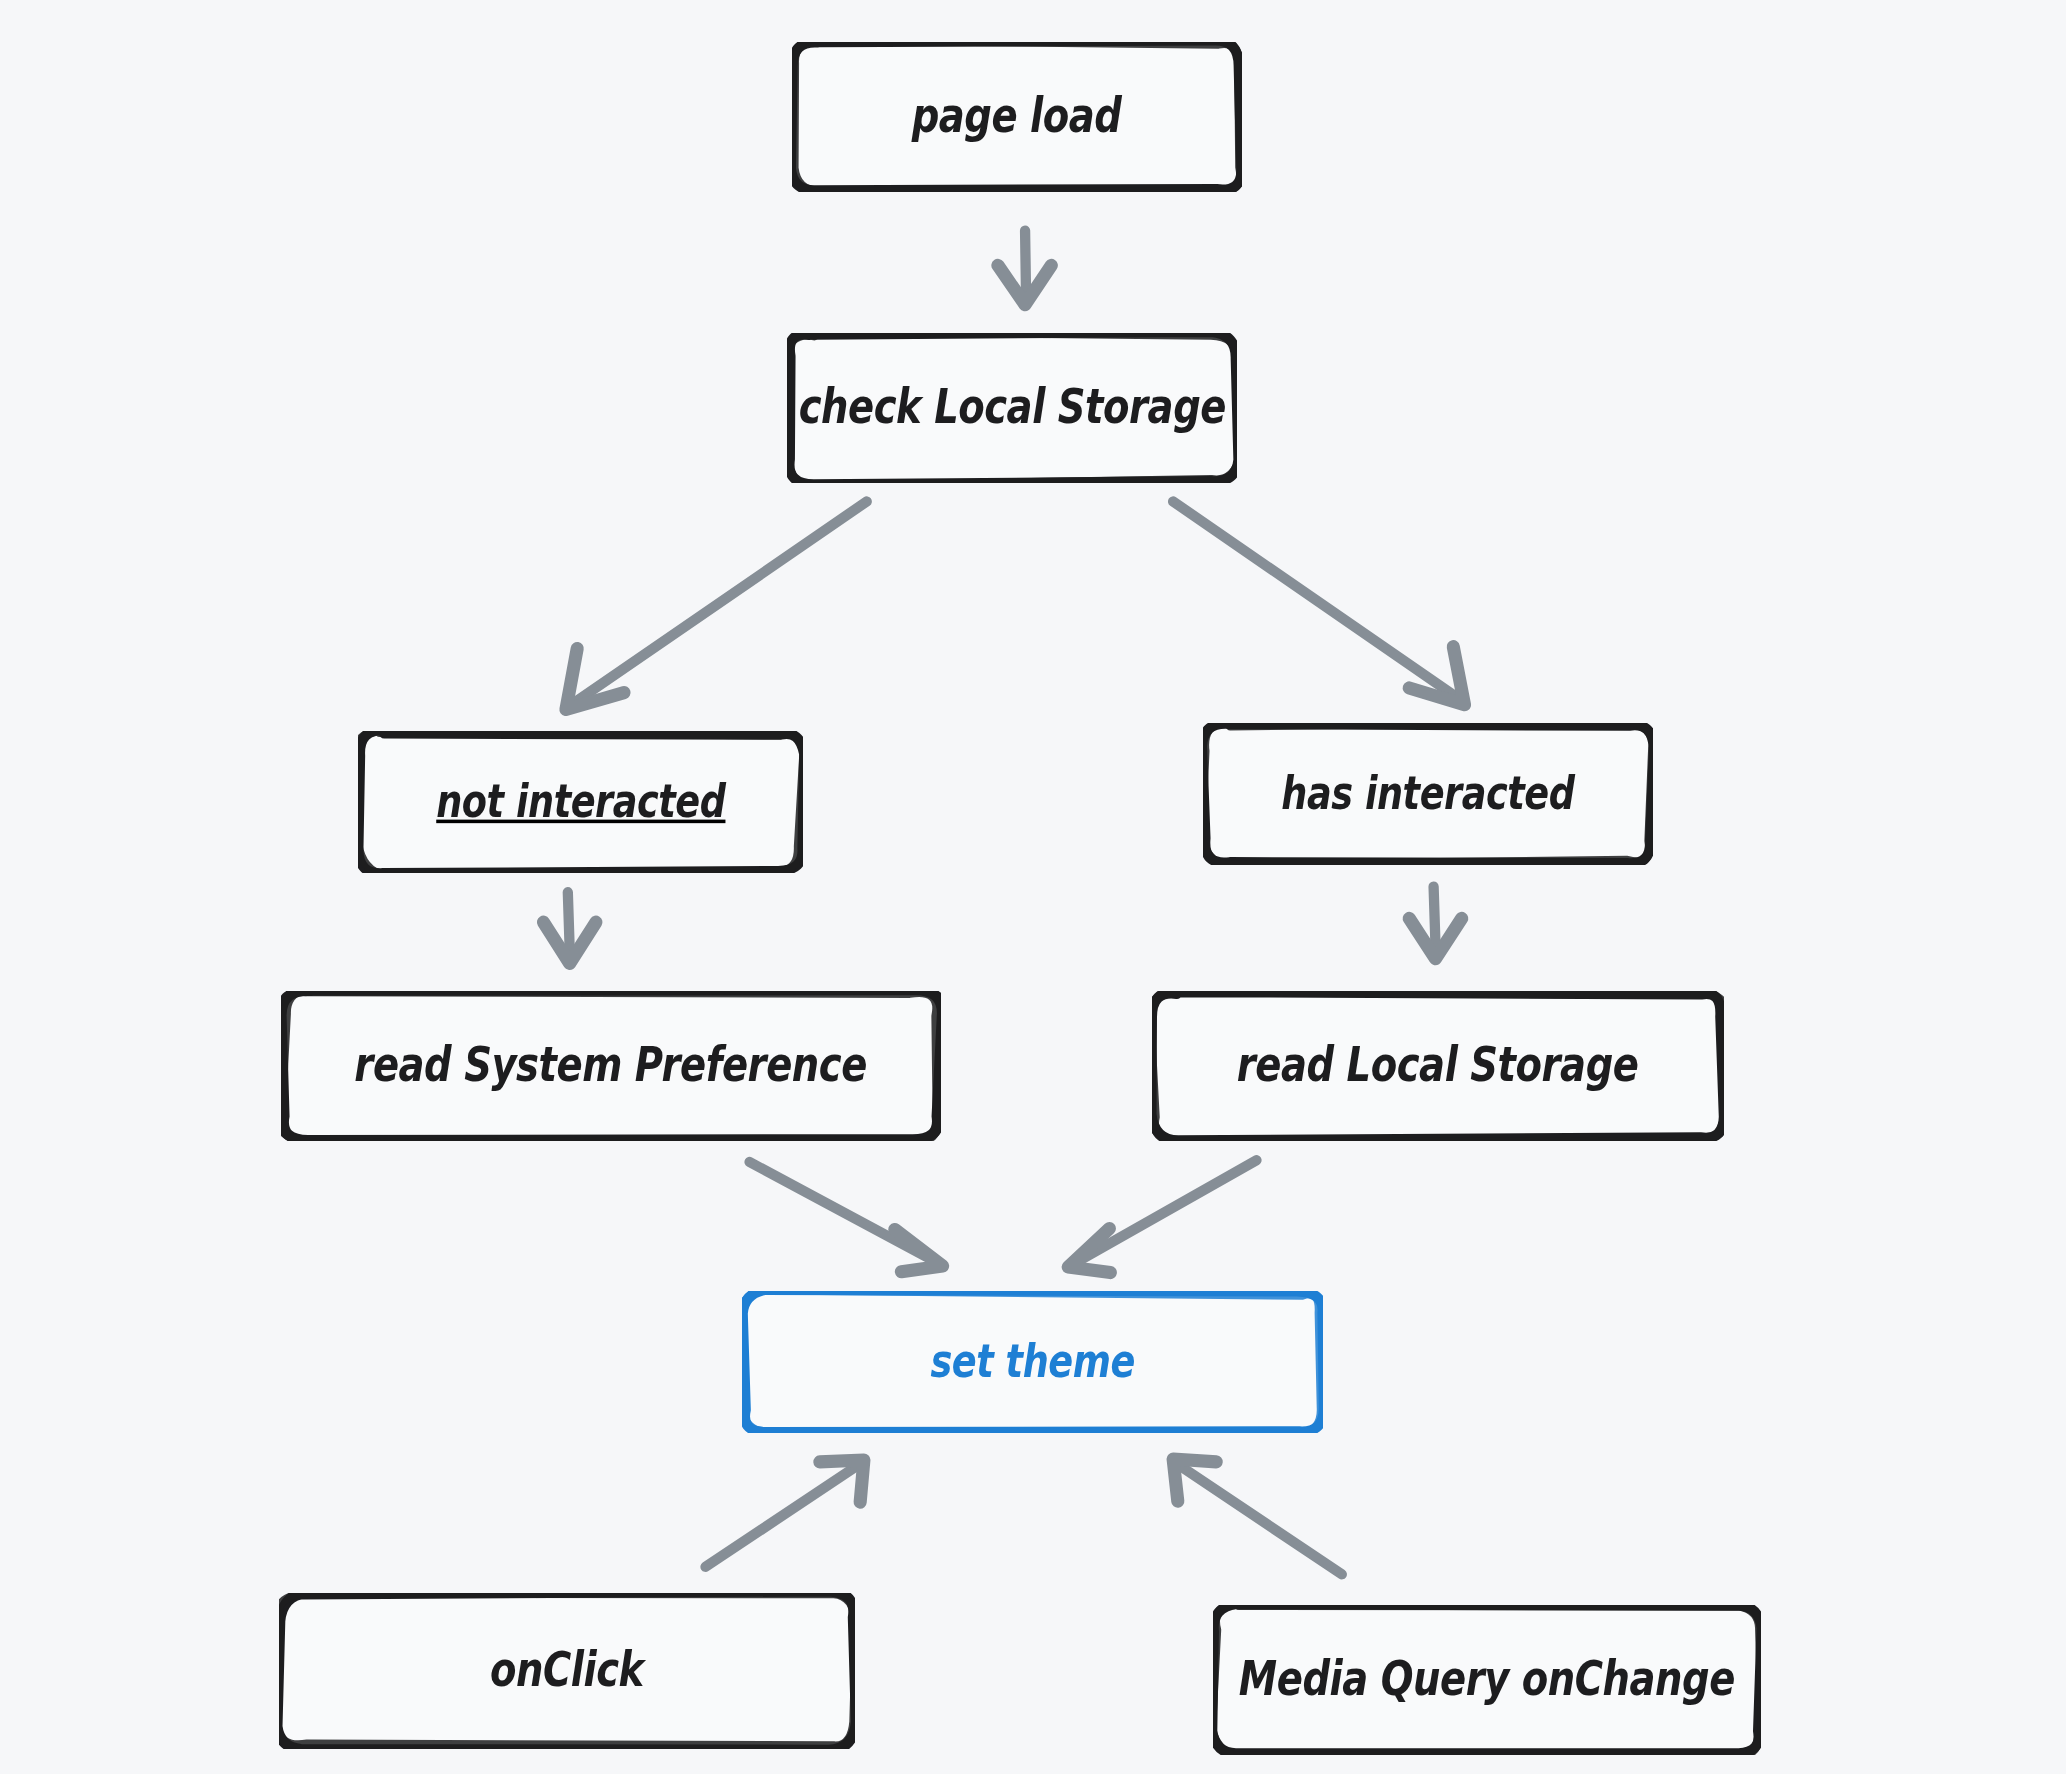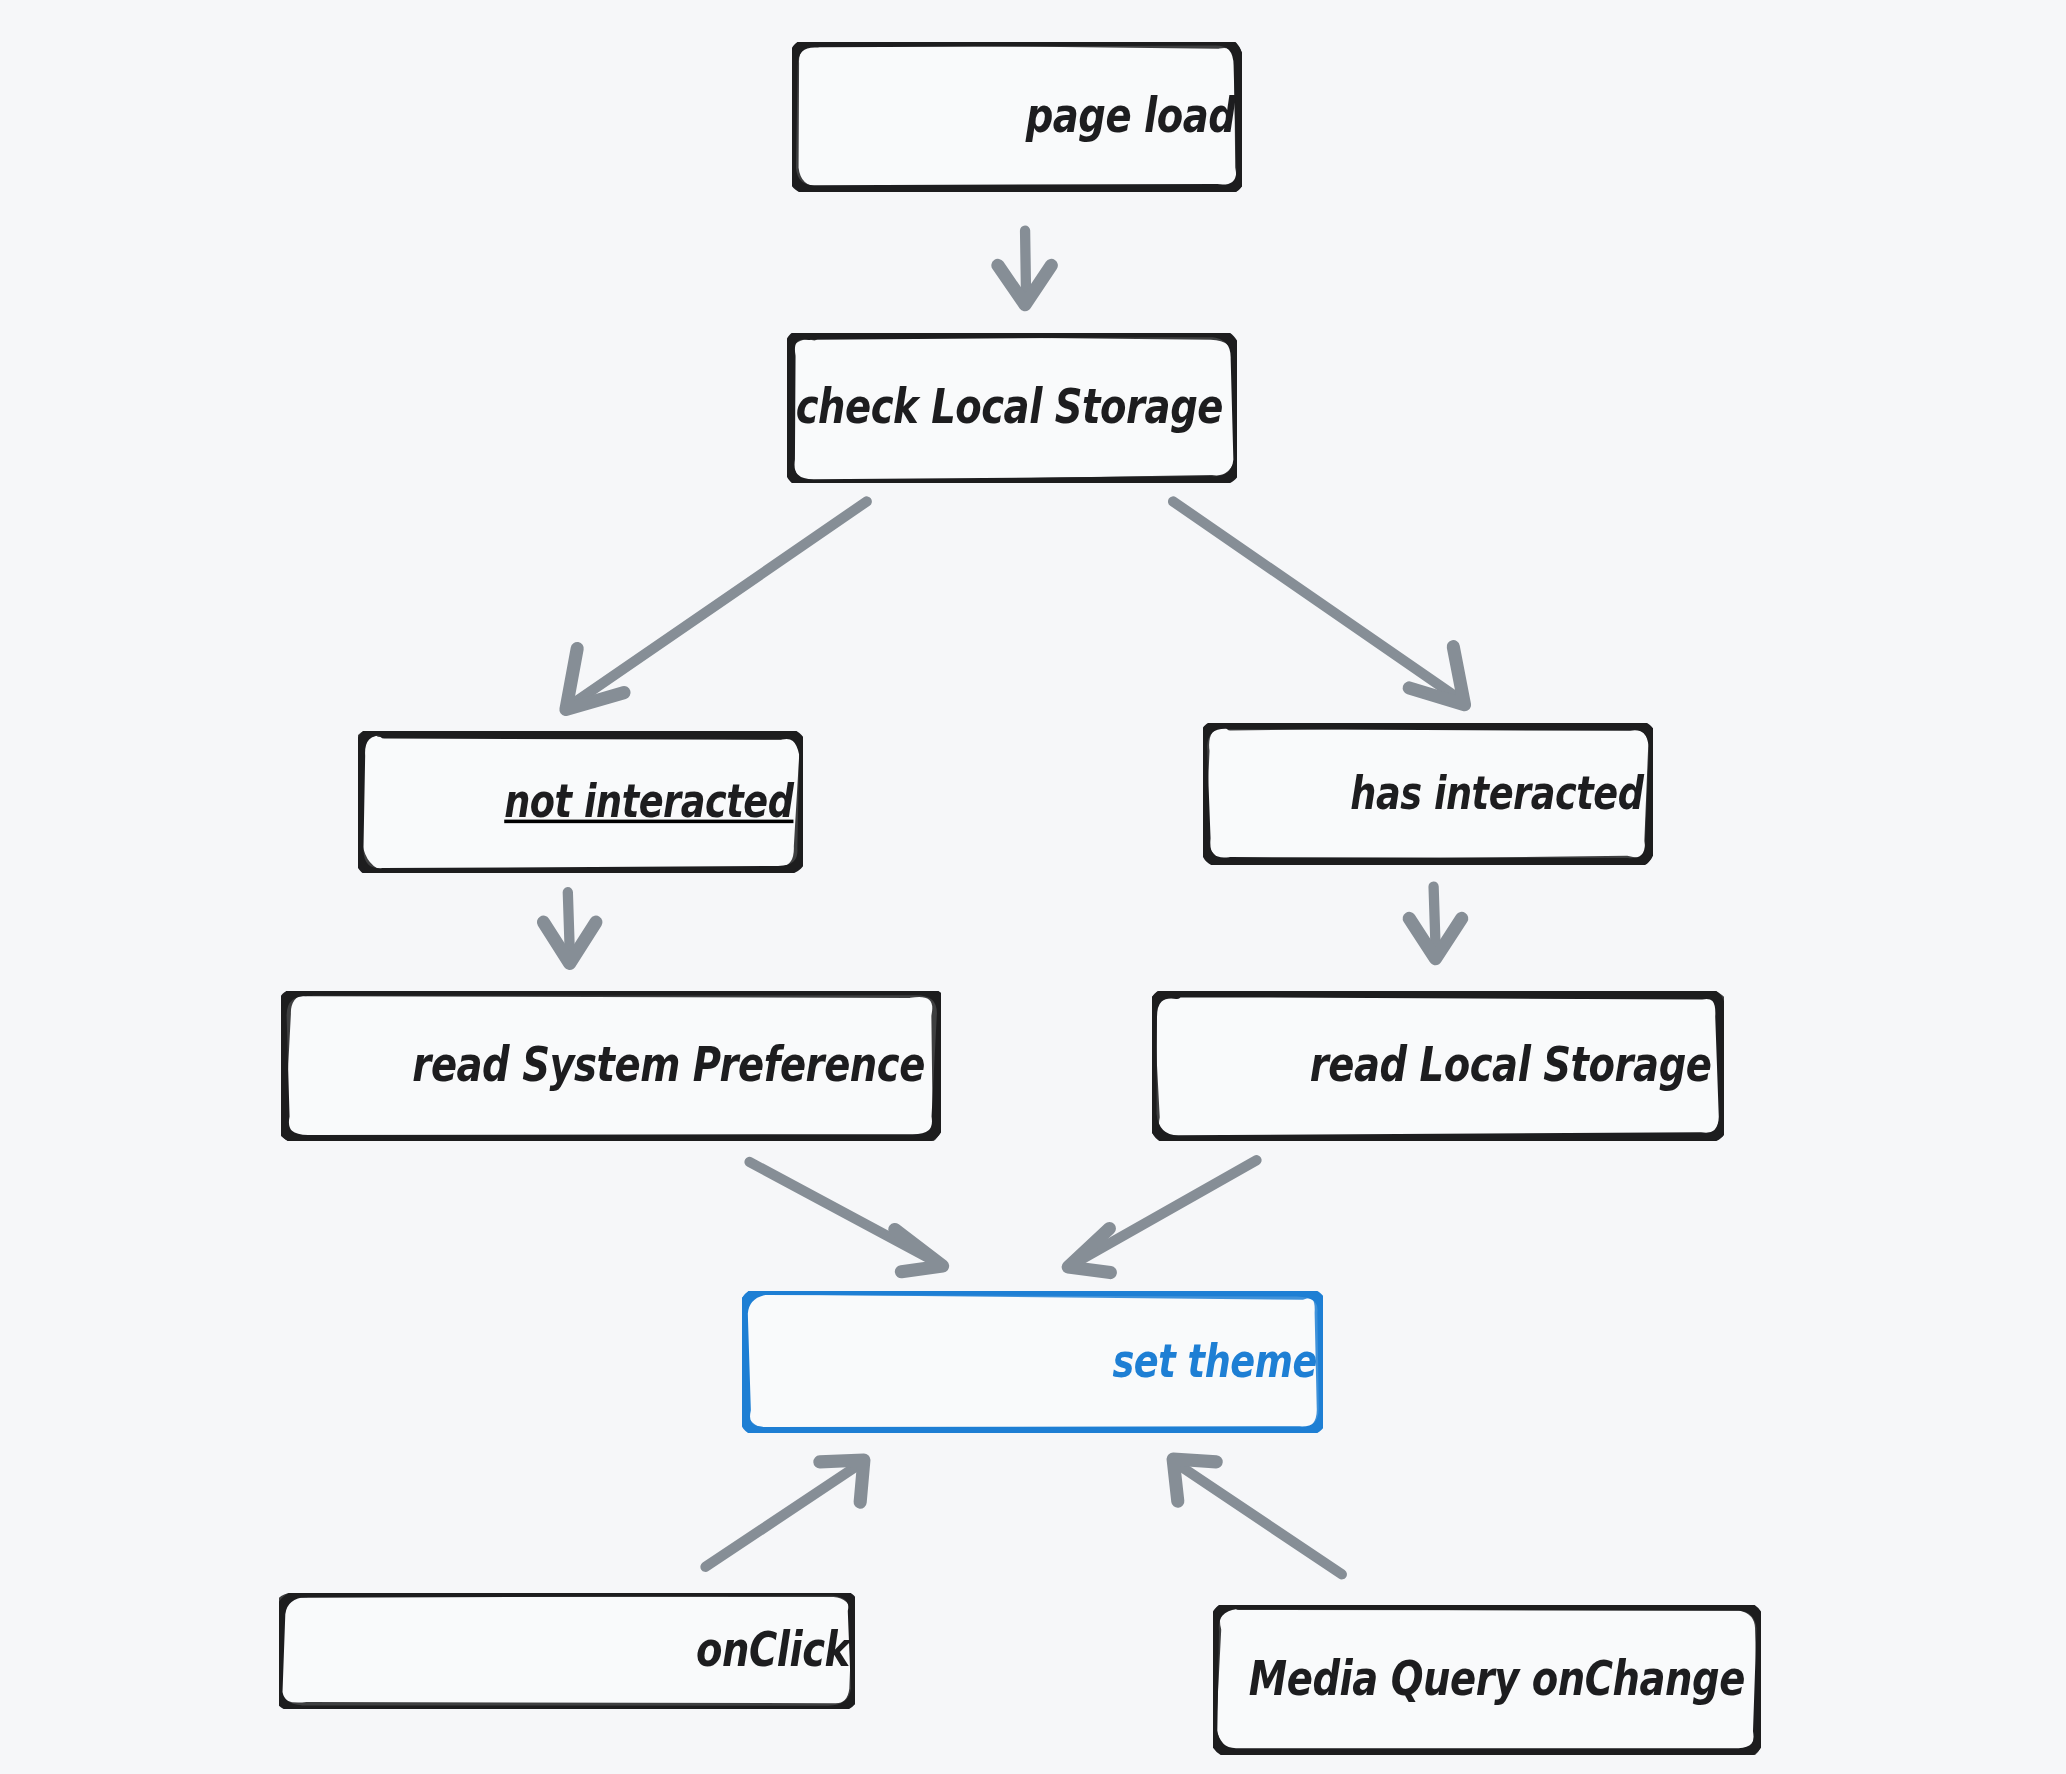--- a/index.html
+++ b/index.html
@@ -20,21 +20,21 @@
     left: 0; top: 0;
     width: 2067px;
     height: 1775px;
     pointer-events: none;
   }
   .node {
     position: absolute;
     box-sizing: border-box;
     display: flex;
     align-items: center;
-    justify-content: flex-end;
+    justify-content: center;
     background: #f9fafb;
     border-radius: 24px;
     z-index: 3;
   }
   .node .label {
     font-family: "DejaVu Sans", sans-serif;
     font-weight: 700;
     font-style: italic;
     letter-spacing: -0.5px;
     text-align: center;
@@ -168,21 +168,21 @@
   <div class="node node-accent" id="node-set-theme" style="left: 714px; top: 1291px; width: 581px; height: 142px; background: rgb(249, 250, 251); margin-left: 28px;">
     <svg class="node-shell" preserveAspectRatio="none" viewBox="0 0 620 152">
         <g>
           <path d="M 25.853486904408783 -1.2468164190649986 L 592.1461475961842 0.3914572475478053 Q 621.7569859805517 1.1944911093451083 619.4984084451571 23.4074614206329 L 620.9530177027918 123.97513610310853 Q 621.3952401890419 152.0625285175629 594.6479189442471 150.3339543309994 L 23.065813714638352 151.15895494958386 Q -1.0374559587799013 149.77097605960444 3.9236412295140326 127.37759117642418 L 0.6914833881892264 24.080408301670104 Q 2.1949414401315153 1.1728088231757283 28.596255023032427 -1.9909156765788794" fill="none" stroke="#1e7fd4" stroke-width="11" stroke-linecap="round" stroke-linejoin="round" opacity="1"></path>
           <path d="M 29.636935100657865 -0.8205950041301548 L 597.8450620165095 4.829323859652504 Q 616.9880762102548 -2.506871147779748 615.5559475054033 23.283287727274 L 617.8152974136174 125.4111797134392 Q 618.7675508945249 149.21690262365155 597.8201792305335 152.58356834645383 L 22.789027793332934 150.02994646434672 Q 5.265213839709759 150.3259909299668 -1.8183397704269737 125.47403479018249 L 1.0482265811879188 25.304786605061963 Q -1.1908606649376452 3.2035836877766997 23.229029771639034 -0.5413705287501216" fill="none" stroke="#1e7fd4" stroke-width="9" stroke-linecap="round" stroke-linejoin="round" opacity="0.85"></path>
         </g>
       </svg>
     <span class="label" style="font-size: 39px;">set theme</span>
   </div>
 
-  <div class="node node-dark" id="node-on-click" style="left: 279px; top: 1593px; width: 576px; height: 116px; background: rgb(249, 250, 251);">
+  <div class="node node-dark" id="node-on-click" style="left: 279px; top: 1593px; width: 576px; height: 156px; background: rgb(249, 250, 251);">
     <svg class="node-shell" preserveAspectRatio="none" viewBox="0 0 615 160">
         <g>
           <path d="M 24.347522237338126 1.1039279662072659 L 587.7040535742417 -1.9067449262365699 Q 616.9867229592055 0.10661571519449353 612.7987320055254 25.085248123388737 L 616.0329806944355 131.8441281314008 Q 613.8726426656358 160.38671189546585 586.5703913285397 161.01486786548048 L 23.612809050362557 160.38235458126292 Q 0.9528300226666033 158.49616175936535 -1.7539198733866215 136.94167413003743 L 1.242490524891764 28.78043181495741 Q 3.7592840190045536 2.0601555169560015 28.858147844672203 0.09838574659079313" fill="none" stroke="#1d1d1f" stroke-width="11" stroke-linecap="round" stroke-linejoin="round" opacity="1"></path>
           <path d="M 23.938066754257306 0.5313694051001221 L 592.3237144264858 0.9782829184550792 Q 613.2623074424919 2.2267465186305344 616.4789652344771 29.91532745002769 L 613.4134723588359 132.1006847533863 Q 611.1178170584608 158.09951523179188 592.6271212226711 156.61368586099707 L 30.10014983988367 154.69342988356948 Q -0.7414158377796412 159.81113641289994 -2.2310076374560595 134.93709879461676 L -0.0780842206440866 22.877447999548167 Q -2.7518088635988533 2.7566283906344324 27.955746105872095 1.4721672697924078" fill="none" stroke="#1d1d1f" stroke-width="9" stroke-linecap="round" stroke-linejoin="round" opacity="0.85"></path>
         </g>
       </svg>
     <span class="label" style="font-size: 41px;">onClick</span>
   </div>
 
   <div class="node node-dark" id="node-media-query-onchange" style="left: 1213px; top: 1593px; width: 548px; height: 150px; background: rgb(249, 250, 251); margin-top: 12px;">

